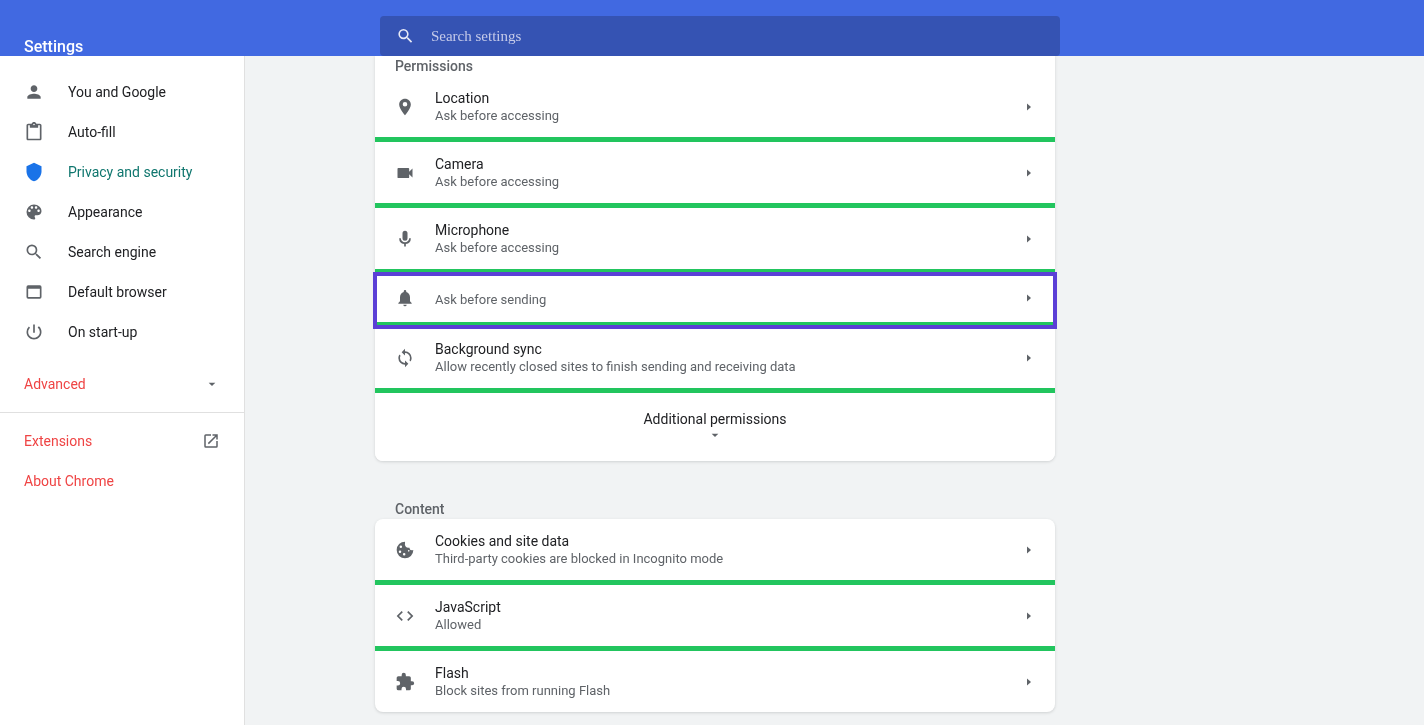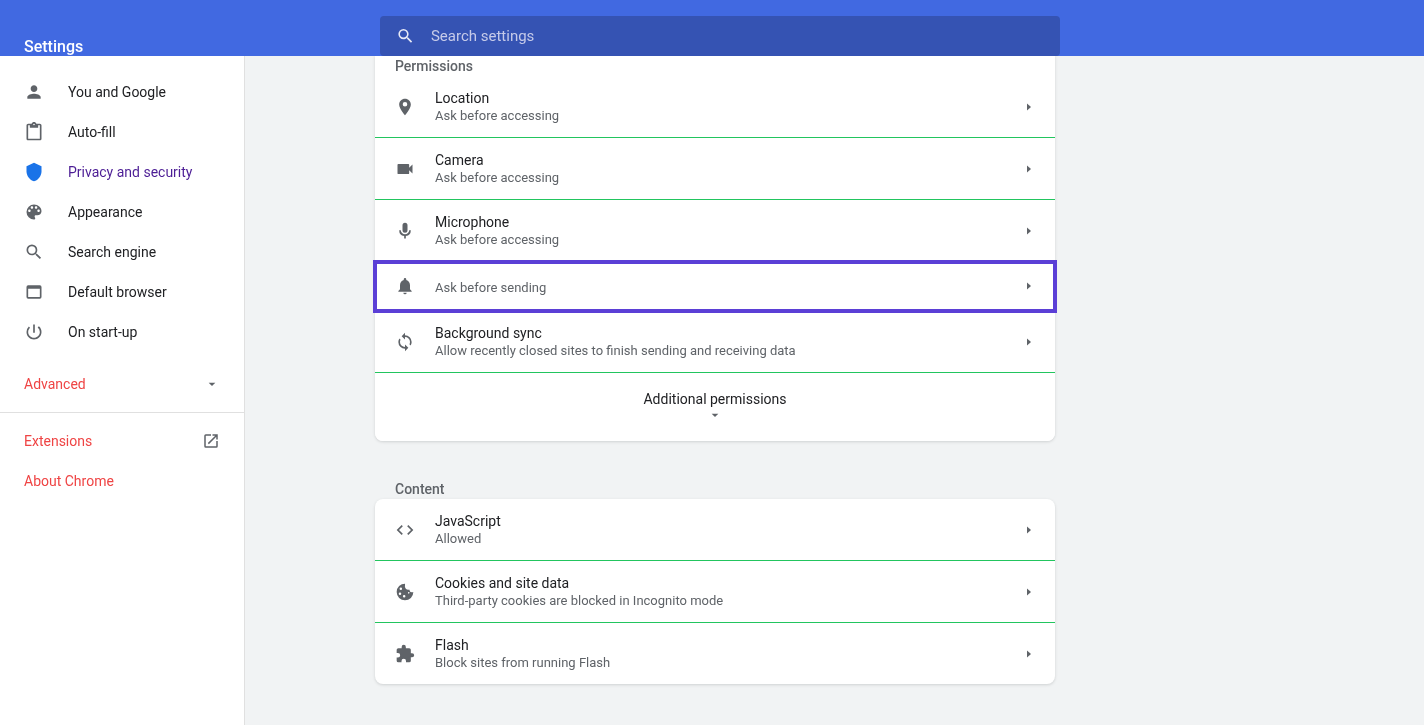--- a/index.html
+++ b/index.html
@@ -31,41 +31,42 @@
 }
 .search-bar svg { fill: #e8eaf6; width: 20px; height: 20px; }
 .search-input {
   background: transparent;
   border: none;
   outline: none;
   color: #c4b5fd;
   font-size: 15px;
   margin-left: 16px;
   width: 100%;
+  font-family: Liberation Serif, serif;
 }
 .search-input::placeholder { color: #c5cae9; }
 
 .layout { display: flex; height: calc(100% - 56px); }
 
 .sidebar {
   width: 245px;
   background: #fff;
   padding-top: 16px;
   border-right: 1px solid #e0e0e0;
 }
 .sidebar-item {
   display: flex;
   align-items: center;
   height: 40px;
   padding: 0 24px;
   cursor: pointer;
   color: #202124;
   font-size: 14px;
 }
-.sidebar-item.active { color: #4c1d95; text-align: right; }
+.sidebar-item.active { color: #0f766e; text-align: right; }
 .sidebar-item.active .s-icon { fill: #1a73e8; }
 .s-icon { width: 20px; height: 20px; fill: #5f6368; }
 .s-label { margin-left: 24px; }
 .sidebar-divider { height: 1px; background: #e0e0e0; margin: 8px 0; }
 .sidebar-simple { padding: 0 24px; height: 40px; display: flex; align-items: center; justify-content: space-between; color: #ef4444; font-size: 14px; cursor: pointer; }
 .sidebar-simple .s-icon { fill: #5f6368; }
 .advanced-row { display:flex; align-items:center; justify-content:space-between; width:100%; }
 
 .content {
   flex: 1;
@@ -88,21 +89,21 @@
   background: #fff;
   border-radius: 8px;
   box-shadow: 0 1px 2px rgba(60,64,67,0.1), 0 1px 3px 1px rgba(60,64,67,0.06);
   margin-bottom: 16px;
 }
 
 .row {
   display: flex;
   align-items: center;
   padding: 14px 20px;
-  border-bottom: 1px solid #22c55e;
+  border-bottom: 5px solid #22c55e;
   cursor: pointer;
 }
 .row:last-child { border-bottom: none; }
 .row-icon { width: 20px; height: 20px; fill: #5f6368; flex-shrink: 0; }
 .row-body { flex: 1; margin-left: 20px; }
 .row-title { color: #202124; font-size: 14px; }
 .row-sub { color: #5f6368; font-size: 13px; margin-top: 2px; }
 .row-arrow { width: 12px; height: 12px; fill: #5f6368; }
 
 .row-highlight {
@@ -292,46 +293,46 @@
               <path d="M7 10l5 5 5-5z"></path>
             </svg>
         </div>
       </div>
 
       <div class="section-header" style="padding-top:24px;">Content</div>
       <div class="section-block">
 
         <div class="row">
           <svg class="row-icon" viewBox="0 0 24 24">
+              <path d="M12 2a10 10 0 000 20 10 10 0 0010-10 4 4 0 01-5-3 4 4 0 01-5-5 10 10 0 000-2zM8.5 8A1.5 1.5 0 117 6.5 1.5 1.5 0 018.5 8zm-1 6A1.5 1.5 0 116 12.5 1.5 1.5 0 017.5 14zm5 3A1.5 1.5 0 1111 15.5 1.5 1.5 0 0112.5 17zm4-3a1 1 0 111-1 1 1 0 01-1 1z"></path>
+            </svg>
+          <div class="row-body">
+            <div class="row-title">Cookies and site data</div>
+            <div class="row-sub">Third-party cookies are blocked in Incognito mode</div>
+          </div>
+          <svg class="row-arrow" viewBox="0 0 24 24">
+              <path d="M8 5l8 7-8 7z"></path>
+            </svg>
+        </div>
+
+        <div class="row">
+          <svg class="row-icon" viewBox="0 0 24 24">
               <path d="M9.4 16.6L4.8 12l4.6-4.6L8 6l-6 6 6 6 1.4-1.4zm5.2 0l4.6-4.6-4.6-4.6L16 6l6 6-6 6-1.4-1.4z"></path>
             </svg>
           <div class="row-body">
             <div class="row-title">JavaScript</div>
             <div class="row-sub">Allowed</div>
           </div>
           <svg class="row-arrow" viewBox="0 0 24 24">
               <path d="M8 5l8 7-8 7z"></path>
             </svg>
         </div>
 
         <div class="row">
           <svg class="row-icon" viewBox="0 0 24 24">
-              <path d="M12 2a10 10 0 000 20 10 10 0 0010-10 4 4 0 01-5-3 4 4 0 01-5-5 10 10 0 000-2zM8.5 8A1.5 1.5 0 117 6.5 1.5 1.5 0 018.5 8zm-1 6A1.5 1.5 0 116 12.5 1.5 1.5 0 017.5 14zm5 3A1.5 1.5 0 1111 15.5 1.5 1.5 0 0112.5 17zm4-3a1 1 0 111-1 1 1 0 01-1 1z"></path>
-            </svg>
-          <div class="row-body">
-            <div class="row-title">Cookies and site data</div>
-            <div class="row-sub">Third-party cookies are blocked in Incognito mode</div>
-          </div>
-          <svg class="row-arrow" viewBox="0 0 24 24">
-              <path d="M8 5l8 7-8 7z"></path>
-            </svg>
-        </div>
-
-        <div class="row">
-          <svg class="row-icon" viewBox="0 0 24 24">
               <path d="M20.5 11H19V7a2 2 0 00-2-2h-4V3.5a2.5 2.5 0 00-5 0V5H4a2 2 0 00-2 2v3.8h1.5a2.7 2.7 0 010 5.4H2V20a2 2 0 002 2h3.8v-1.5a2.7 2.7 0 015.4 0V22H17a2 2 0 002-2v-4h1.5a2.5 2.5 0 000-5z"></path>
             </svg>
           <div class="row-body">
             <div class="row-title">Flash</div>
             <div class="row-sub">Block sites from running Flash</div>
           </div>
           <svg class="row-arrow" viewBox="0 0 24 24">
               <path d="M8 5l8 7-8 7z"></path>
             </svg>
         </div>

